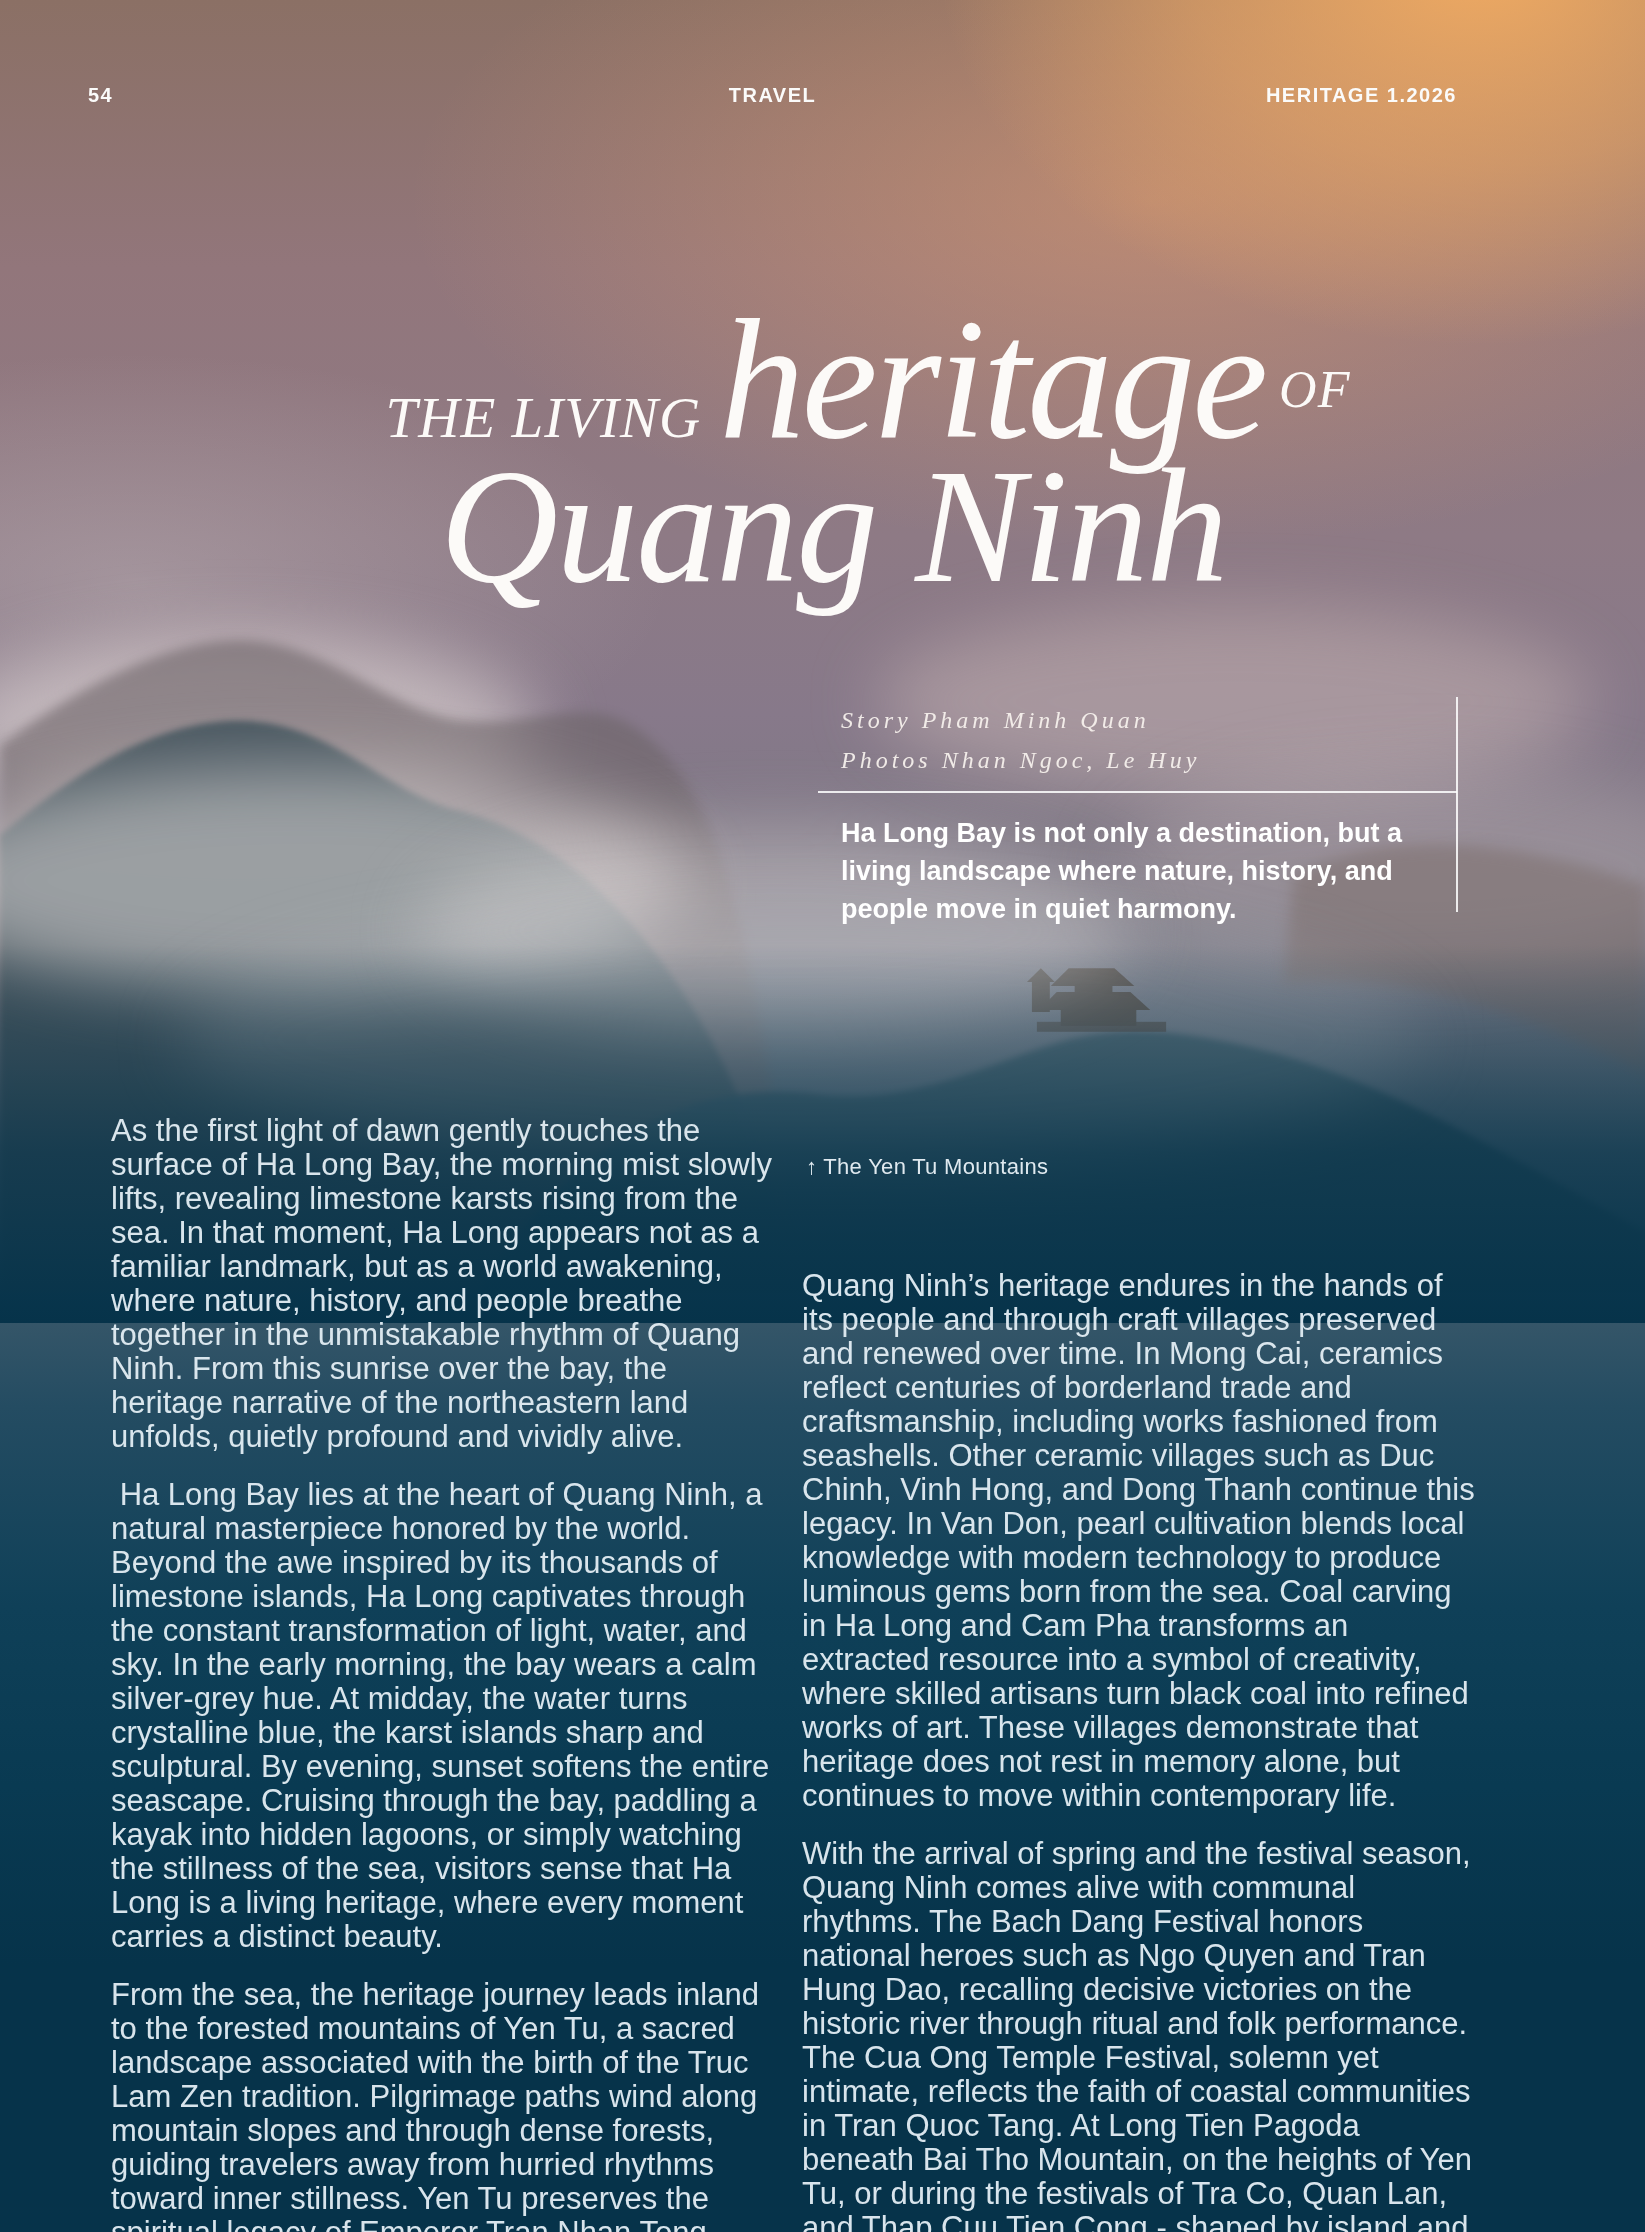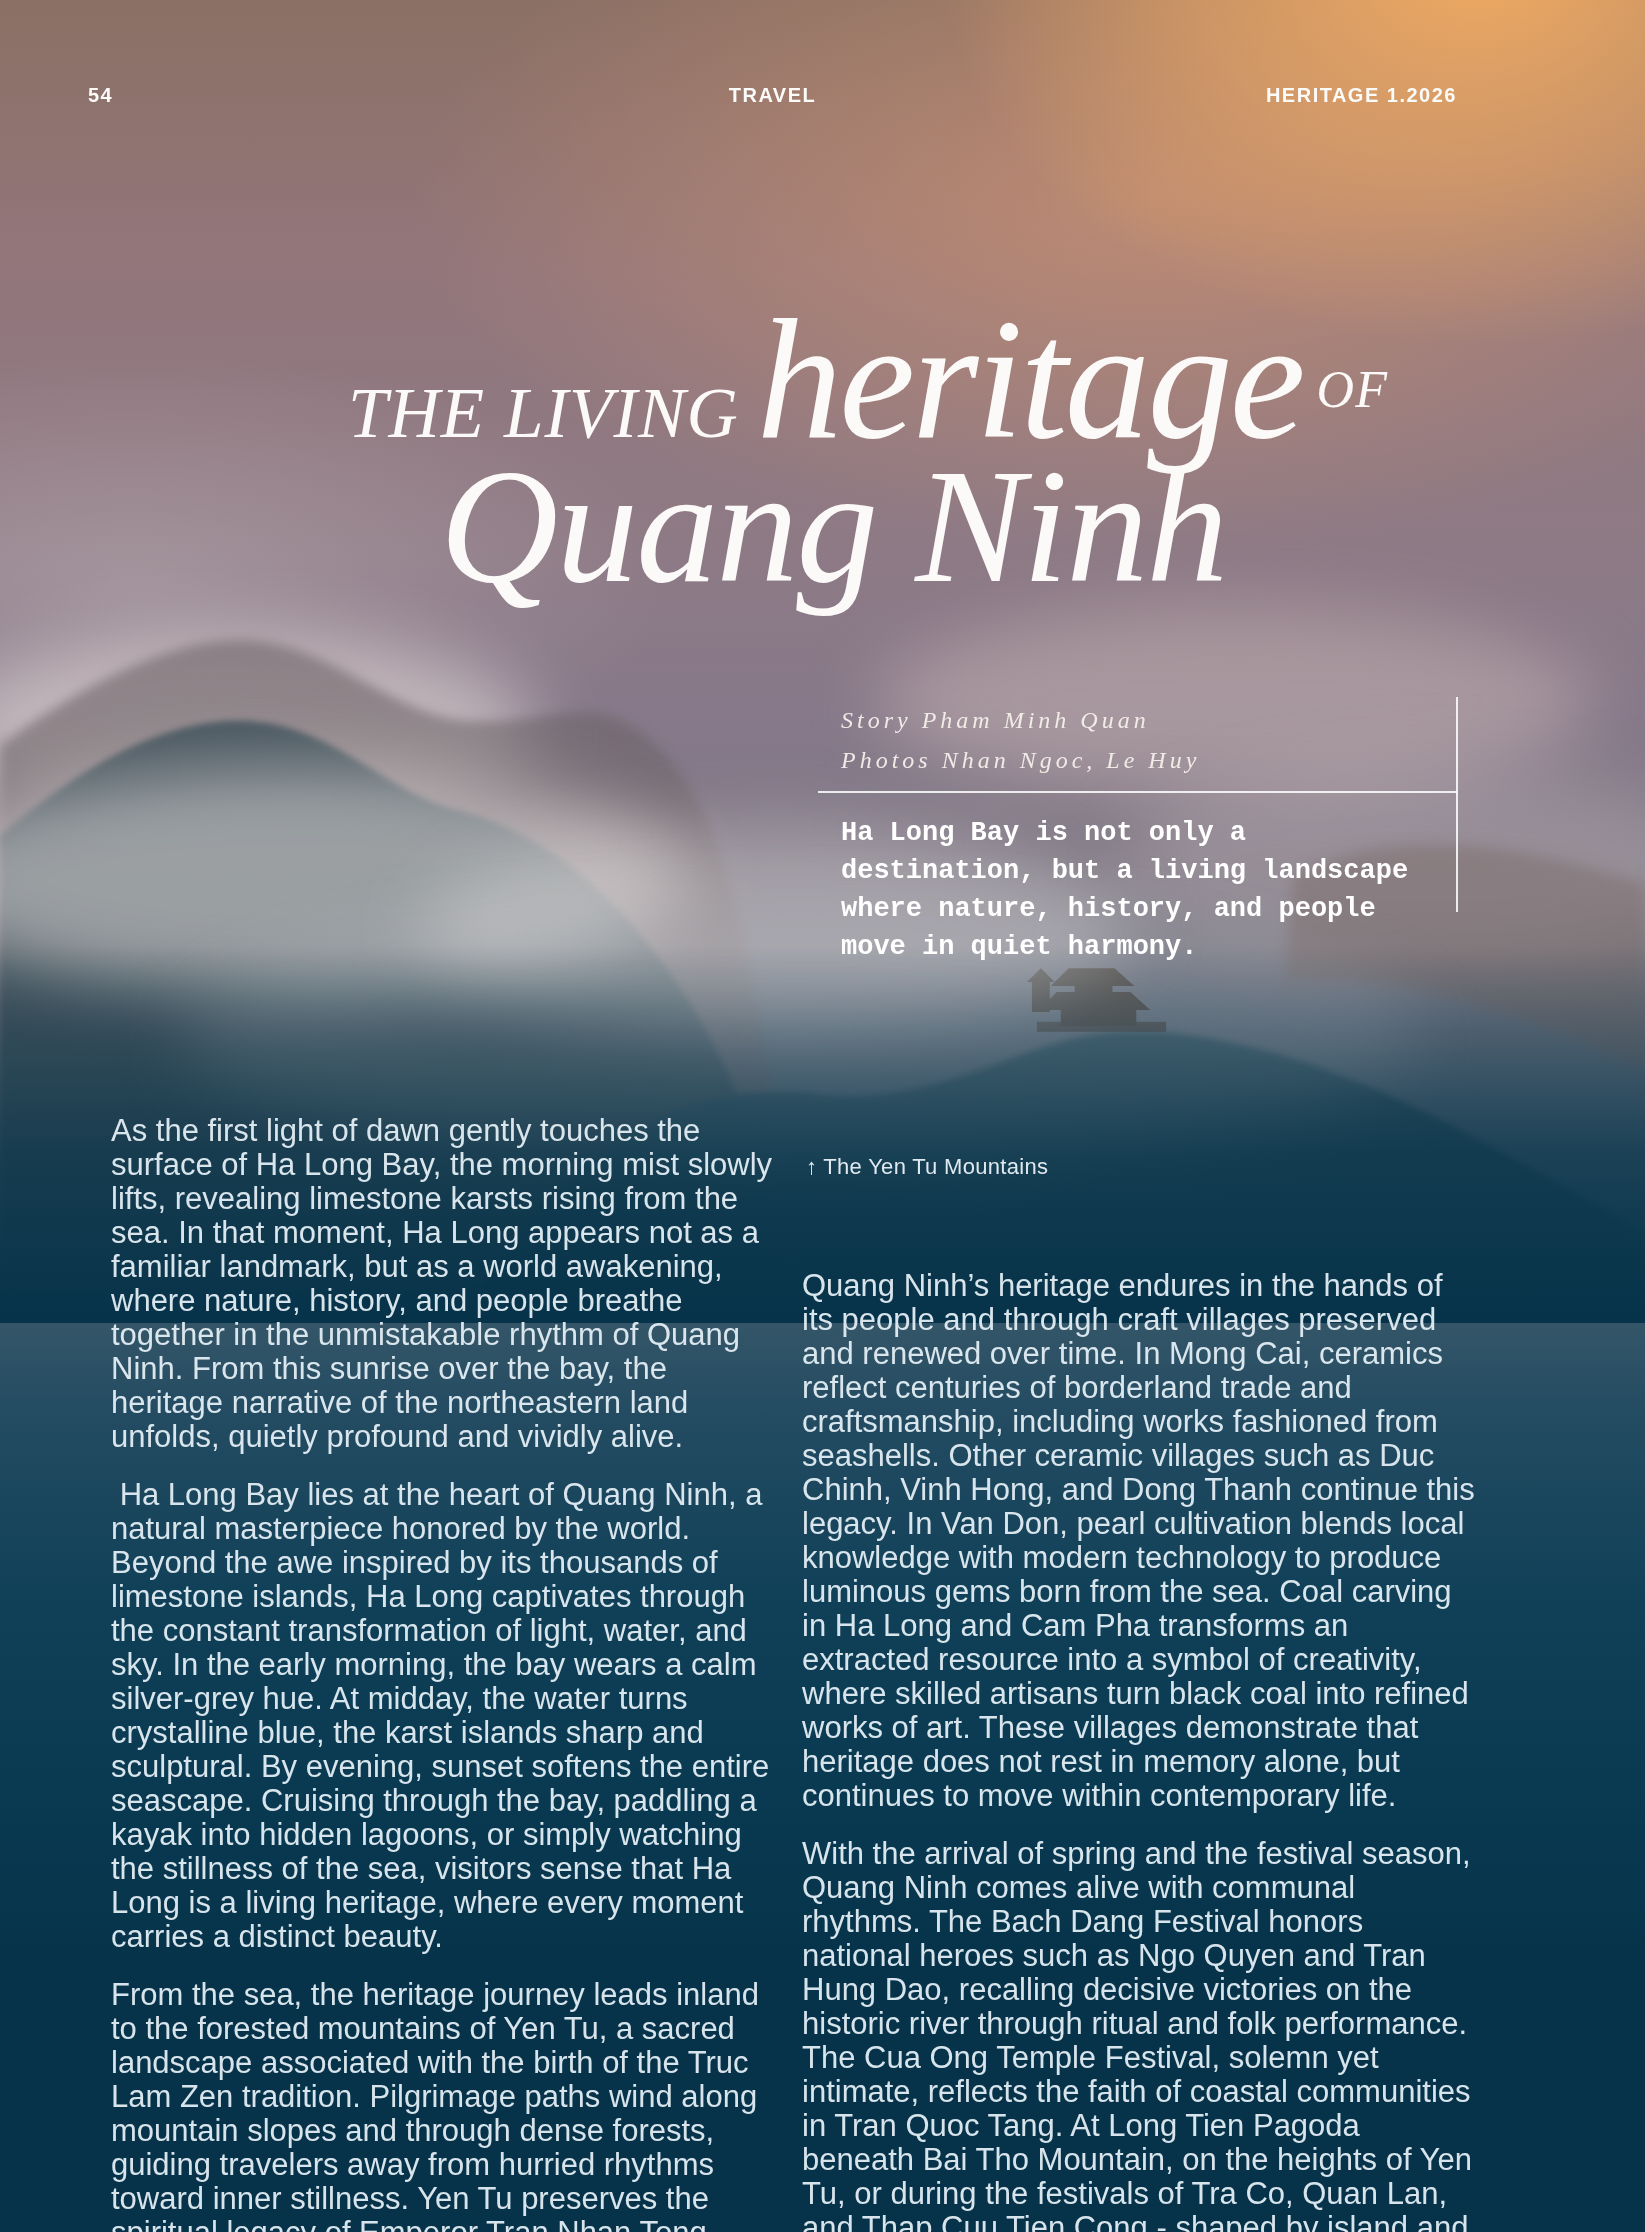--- a/index.html
+++ b/index.html
@@ -22,31 +22,31 @@
     background:linear-gradient(180deg,rgba(6,51,74,0) 0%,rgba(6,51,74,.72) 55%,#06334a 100%);}
   .temple{position:absolute;left:1017px;top:948px;width:169px;height:92px;filter:blur(0.6px);opacity:.88;}
 
   .header{position:absolute;left:88px;top:84px;width:1369px;display:flex;justify-content:space-between;
     color:#fbfbfa;font-size:20px;letter-spacing:1.5px;font-weight:bold;}
   .header .center{position:absolute;left:0;right:0;text-align:center;}
 
   .title-line{position:absolute;left:0;width:1646px;text-align:center;color:#fcfaf8;
     font-family:"Liberation Serif",serif;font-style:italic;white-space:nowrap;}
   .title-l1{top:310px;line-height:.82;transform:translateX(45px);}
-  .kicker{font-size:71px;letter-spacing:1px;margin-right:18px;}
+  .kicker{font-size:57px;letter-spacing:1px;margin-right:18px;}
   .heritage{font-size:171px;letter-spacing:-3px;margin-top:41px;}
   .of{font-size:52px;vertical-align:30px;margin-left:14px;letter-spacing:1px;}
   .title-l2{top:444px;font-size:164px;line-height:1;letter-spacing:-2px;transform:translateX(10px);}
 
   .credits{position:absolute;left:841px;top:700px;color:rgba(247,242,238,.93);
     font-family:"Liberation Serif",serif;font-style:italic;font-size:24px;line-height:40px;letter-spacing:4px;}
   .hrule{position:absolute;left:818px;top:791px;width:639px;height:2px;background:rgba(255,255,255,.85);}
   .vrule{position:absolute;left:1456px;top:697px;width:2px;height:215px;background:rgba(255,255,255,.85);}
   .standfirst{position:absolute;left:841px;top:814px;width:572px;color:#ffffff;
-    font-size:27px;font-weight:700;line-height:38px;font-family:Liberation Mono, monospace;}
+    font-size:27px;font-weight:700;line-height:38px;}
 
   .caption{position:absolute;left:806px;top:1154px;width:651px;text-align:left;
     color:#dfe9ef;font-size:22px;letter-spacing:0.3px;}
   .caption .arr{margin-right:6px;}
 
   .col{position:absolute;color:rgba(228,238,244,.95);font-size:31px;line-height:34px;}
   .col p{margin:0 0 24px 0;white-space:pre-wrap;}
   .col-left{left:111px;top:1114px;width:669px;}
   .col-right{left:802px;top:1269px;width:673px;}
 </style>

